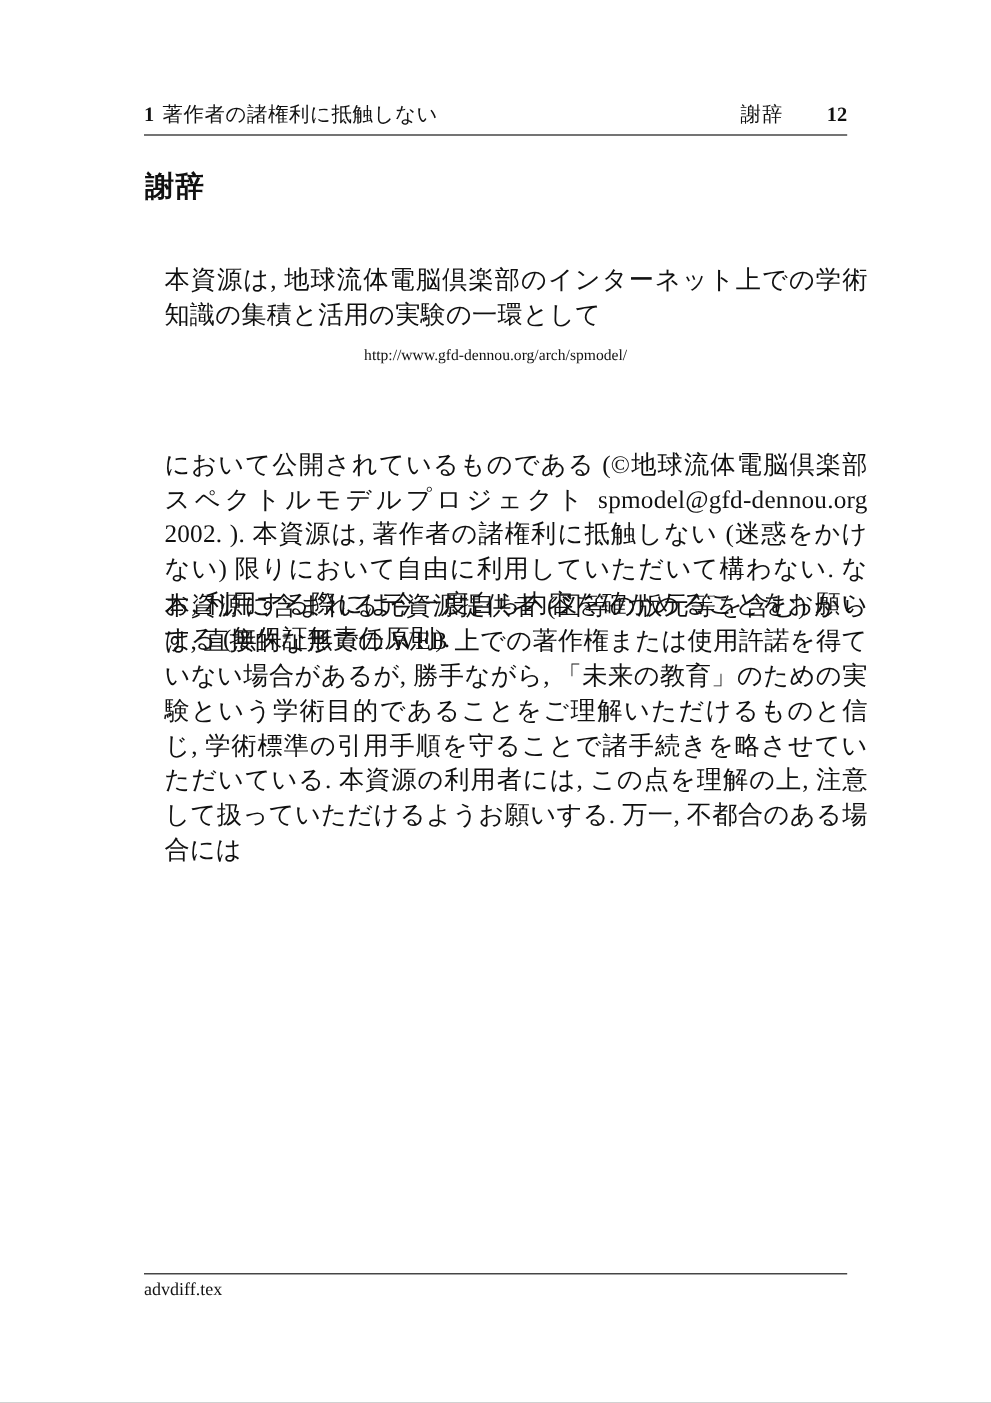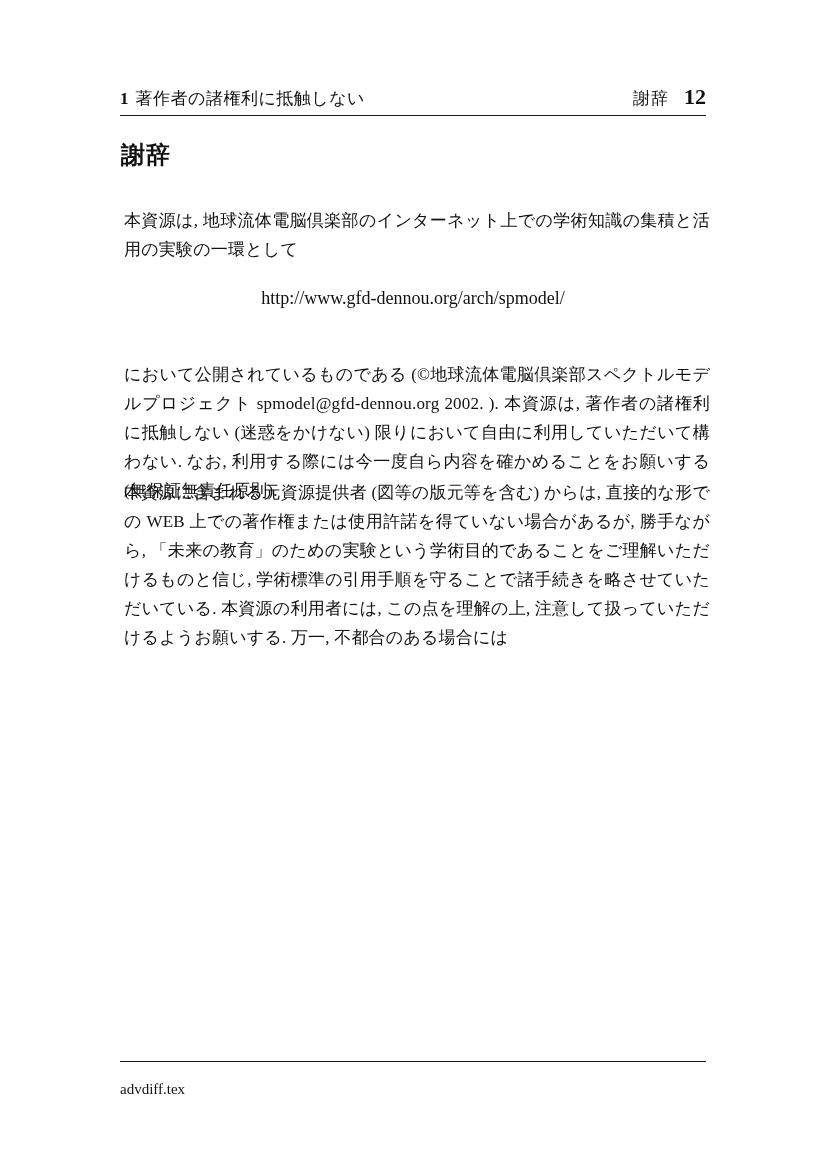--- a/index.html
+++ b/index.html
@@ -35,68 +35,68 @@
     font-family: "Liberation Serif", "DejaVu Serif", serif;
     font-weight: bold;
     font-size: 17px;
   }
   .header-sectitle { letter-spacing: 0.5px; }
   .header-right { display: flex; align-items: baseline; }
   .header-running { letter-spacing: 1px; }
   .header-pagenum {
     font-family: "Liberation Serif", "DejaVu Serif", serif;
     font-weight: bold;
-    font-size: 22px;
-    margin-left: 15px;
+    font-size: 17px;
+    margin-left: 36px;
   }
   
   .doc-title {
     position: absolute;
     left: 121px;
     top: 139px;
     font-family: "Liberation Sans", "DejaVu Sans", sans-serif;
     font-weight: bold;
     font-size: 24px;
     letter-spacing: 1px;
   }
   
   .para {
     position: absolute;
     left: 120px;
     width: 586px;
-    margin: 4px;
+    margin: 17px;
     font-family: "Liberation Serif", "DejaVu Serif", serif;
-    font-size: 17px;
+    font-size: 21px;
     line-height: 29px;
     text-align: justify;
     letter-spacing: 0.2px;
   }
   .p1 { top: 202px; }
   .p2 { top: 356px; }
   .p3 { top: 474px; }
   .p4 { top: 681px; }
   .centered-line {
     position: absolute;
     left: 120px;
     width: 586px;
     margin: 0;
     text-align: center;
     font-family: "Liberation Serif", "DejaVu Serif", serif;
-    font-size: 18px;
+    font-size: 13px;
   }
   .url-line { top: 288px; }
   .email-line { top: 632px; }
   
   .footer {
     position: absolute;
     left: 120px;
     width: 586px;
     top: 1061px;
     border-top: 1.5px solid #1a1a1a;
-    padding-top: 19px;
+    padding-top: 5px;
     display: flex;
     justify-content: space-between;
     align-items: baseline;
     font-family: "Liberation Serif", "DejaVu Serif", serif;
     font-size: 15px;
     text-align: right;
   }
 </style>
 </head>
 <body>

